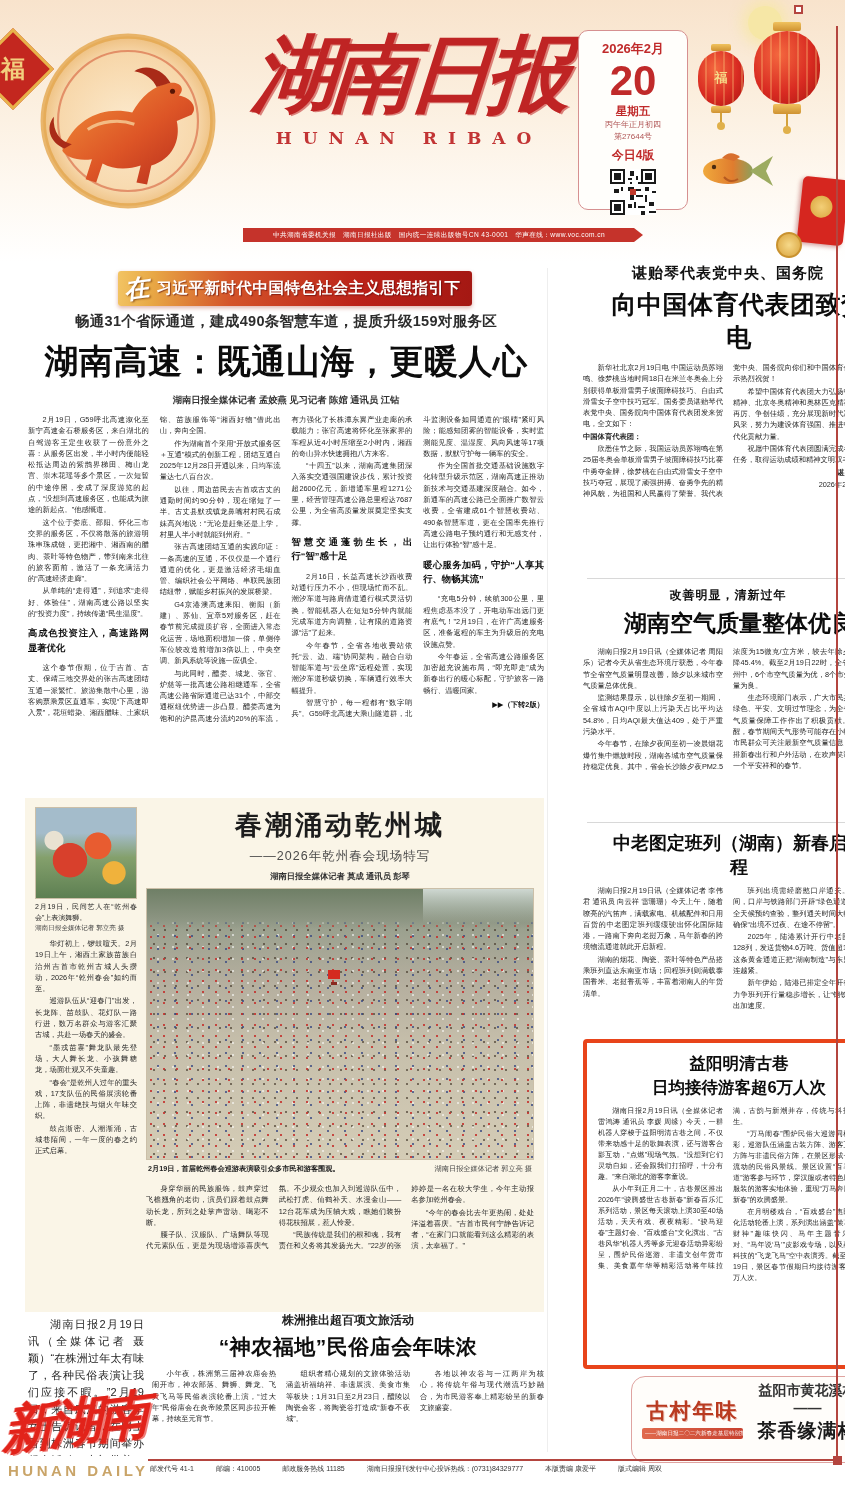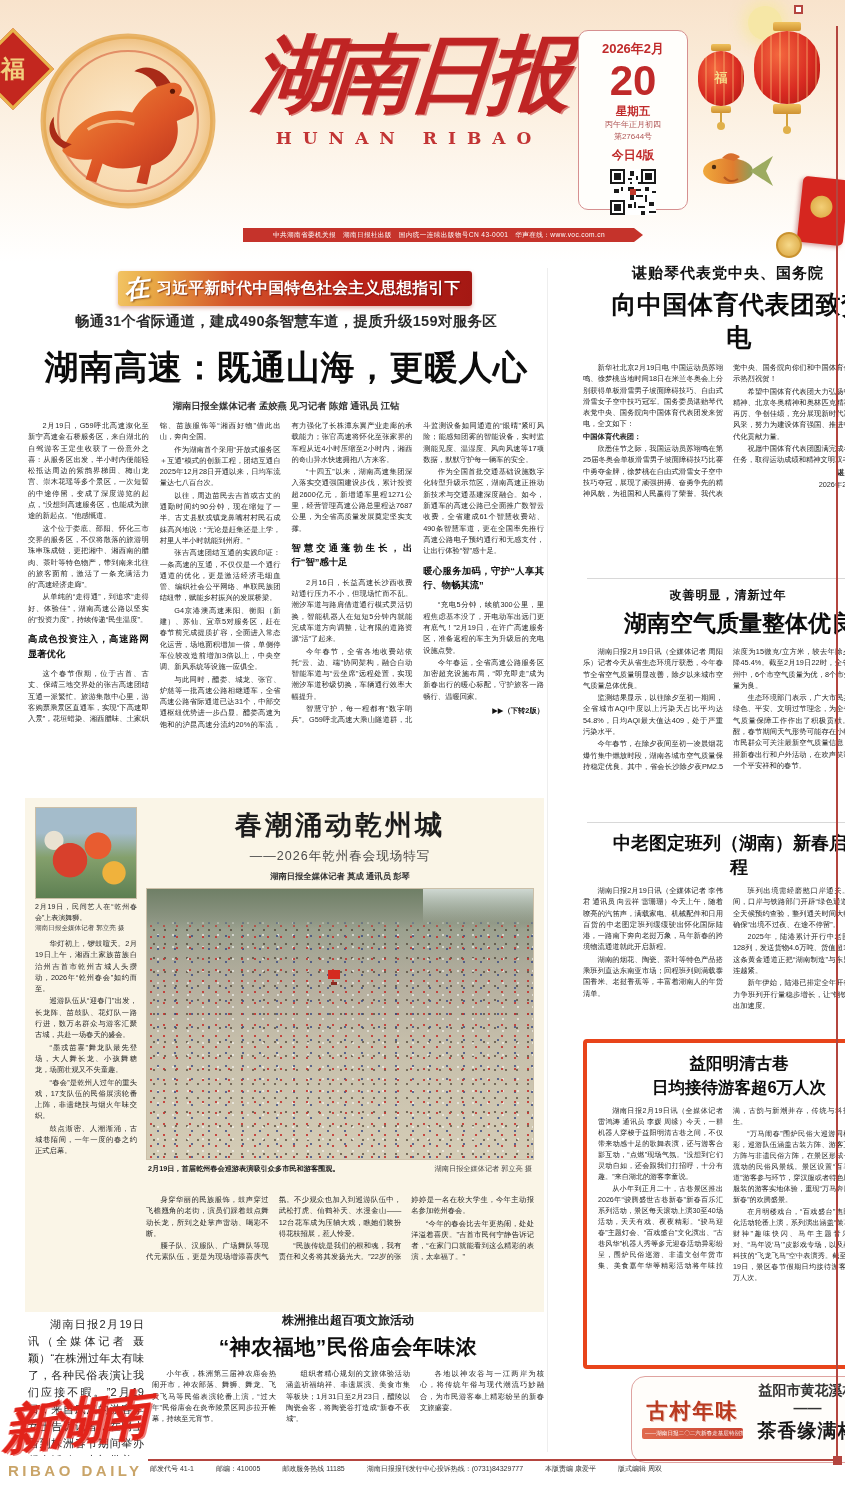--- a/index.html
+++ b/index.html
@@ -67,21 +67,21 @@
     display:flex; align-items:center; justify-content:center; gap:8px;
     box-shadow:0 2px 4px rgba(160,40,20,.35); }
   .banner .zai { font-family:"DejaVu Serif",serif; font-style:italic; font-weight:900; color:#fff;
     font-size:25px; margin-left:-6px; transform:rotate(-8deg); text-shadow:1px 1px 2px #8a4a10; }
   .banner .btxt { color:#fff; font-weight:800; font-size:15.5px; letter-spacing:.5px;
     text-shadow:1px 1px 1px rgba(90,10,10,.6); }
 
   
   .lead { position:absolute; left:28px; top:312px; width:516px; }
   .lead .deck { text-align:center; font-size:14.5px; font-weight:700; color:#2c2c2c; letter-spacing:.3px; }
-  .lead .headline { text-align:center; font-size:34px; font-weight:900; color:#0c0c0c; letter-spacing:.5px; margin-top:14px; }
+  .lead .headline { text-align:center; font-size:34px; font-weight:900; color:#0c0c0c; letter-spacing:.5px; margin-top:8px; }
   .lead .byline { text-align:center; font-size:9.3px; font-weight:700; color:#333; margin:9px 0 7px; }
   .cols4 { column-count:4; column-gap:11px; }
   .cols3 { column-count:3; column-gap:10px; }
   .cols2 { column-count:2; column-gap:10px; }
   .bodytext { font-size:7.3px; line-height:1.55; color:#262626; text-align:justify; overflow:hidden; }
   .bodytext p { text-indent:2em; margin-bottom:1px; }
   .bodytext .subhead { font-size:9.3px; font-weight:800; color:#111; line-height:1.55; margin:7px 0;
     text-indent:0; }
   .jump { text-indent:0 !important; text-align:right; font-weight:800; color:#111; margin-top:3px; }
 
@@ -109,21 +109,21 @@
       radial-gradient(circle 1.6px at 8px 6px, rgba(52,70,130,.75) 45%, transparent 50%) 3px 2px/17px 13px,
       radial-gradient(circle 1.5px at 5px 5px, rgba(255,255,255,.95) 45%, transparent 50%) 6px 5px/15px 12px,
       radial-gradient(circle 1.6px at 6px 6px, rgba(70,58,44,.65) 45%, transparent 50%) 1px 7px/11px 14px,
       linear-gradient(180deg,#8e968a 0,#9aa08e 14%,#b4ae9e 34%,#c6bfab 58%,#d4ccb6 100%); }
   .f-bigphoto::before { content:""; position:absolute; left:0; top:0; right:0; height:40px;
     background:linear-gradient(180deg,#6f7f66,#8a9380 70%,transparent); }
   .f-bigphoto::after { content:""; position:absolute; right:0; top:0; width:110px; height:34px;
     background:linear-gradient(180deg,#cfd8d2,rgba(207,216,210,0)); }
   .f-flag { position:absolute; left:47%; top:30%; width:12px; height:9px; background:#d42a20; box-shadow:0 9px 0 -3px #8a2a20; }
   .f-caprow { display:flex; justify-content:space-between; gap:24px; font-size:7.2px; font-weight:700;
-    color:#222; margin:4px 2px 20px; }
+    color:#222; margin:4px 2px 9px; }
   .f-caprow .credit { font-weight:400; color:#444; white-space:nowrap; }
   .f-cols { height:96px; }
 
   
   .miaohui { position:absolute; left:152px; top:1312px; width:392px; }
   .miaohui .kicker { text-align:center; font-size:12px; font-weight:700; color:#222; }
   .miaohui .headline { text-align:center; font-size:21px; font-weight:900; color:#0d0d0d; margin-top:4px; letter-spacing:.5px; }
   .miaohui .mbody { margin-top:7px; height:94px; }
 
   
@@ -373,21 +373,21 @@
     <div class="headline">“神农福地”民俗庙会年味浓</div>
     <div class="bodytext cols3 mbody">
       <p>小年夜，株洲第三届神农庙会热闹开市，神农部落、舞狮、舞龙、飞天飞马等民俗表演轮番上演，“过大年”民俗庙会在炎帝陵景区同步拉开帷幕，持续至元宵节。</p>
       <p>组织者精心规划的文旅体验活动涵盖祈福纳祥、非遗展演、美食市集等板块；1月31日至2月23日，醴陵以陶瓷会客，将陶瓷谷打造成“新春不夜城”。</p>
       <p>各地以神农谷与一江两岸为核心，将传统年俗与现代潮流巧妙融合，为市民游客奉上精彩纷呈的新春文旅盛宴。</p>
     </div>
   </div>
 
   <div class="logo">
     <div class="cn">新湖南</div>
-    <div class="en">RIBAO DAILY</div>
+    <div class="en">HUNAN DAILY</div>
   </div>
 
   <div class="vdiv"></div>
 
   <div class="rightcol">
 
     <div class="r-art congrats">
       <div class="r-kicker">谌贻琴代表党中央、国务院</div>
       <div class="r-head">向中国体育代表团致贺电</div>
       <div class="bodytext cols2 rbody">

